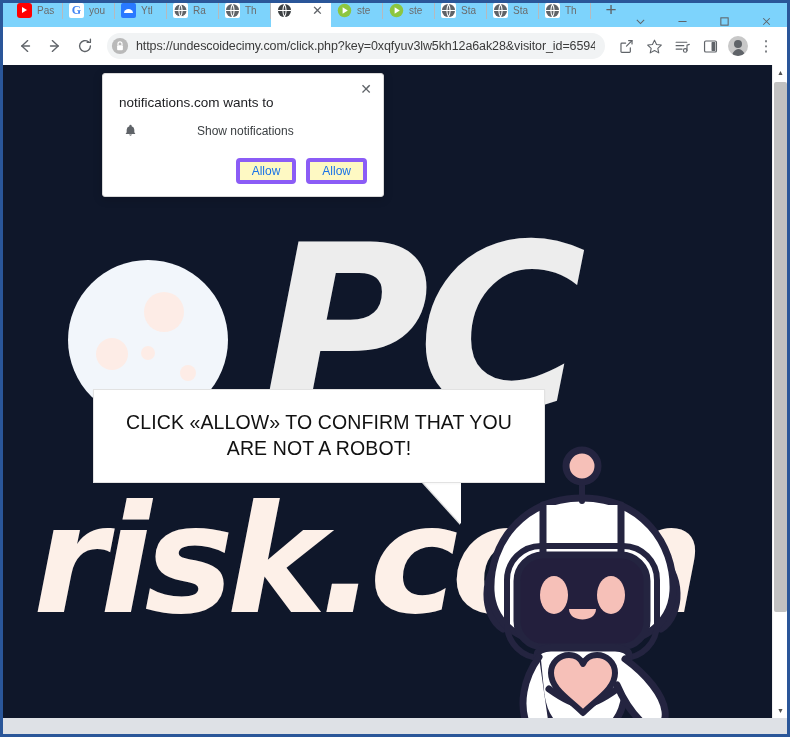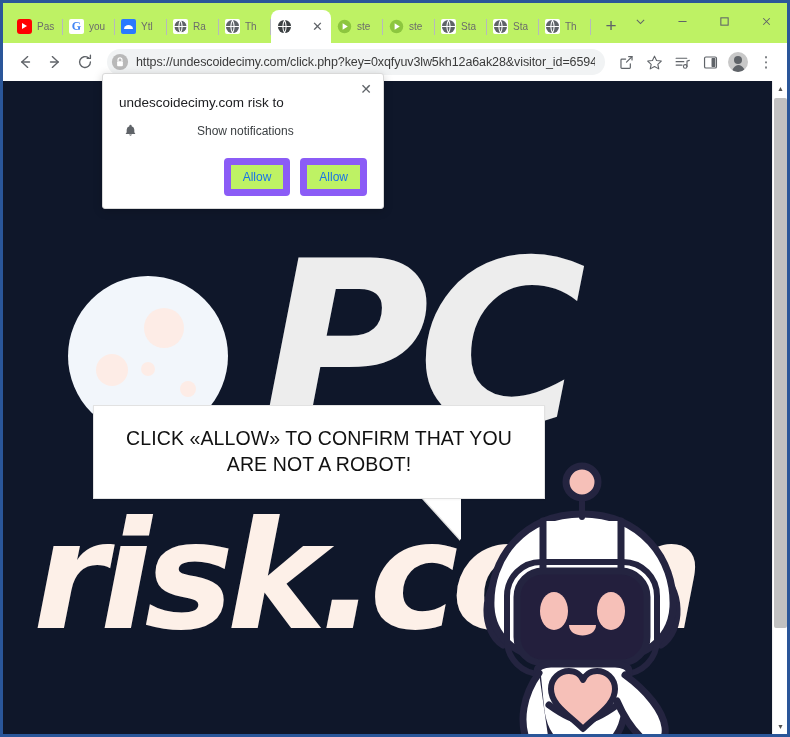--- a/index.html
+++ b/index.html
@@ -13,22 +13,22 @@
     position: relative;
     width: 790px; height: 737px;
     border: 3px solid #2a5699;
     background: #dee1e6;
     overflow: hidden;
   }
 
   
   #tabstrip {
     position: relative;
-    height: 40px;
-    background: #bef264;
+    height: 24px;
+    background: #7dd3fc;
     display: flex;
     align-items: flex-end;
     padding-left: 8px;
   }
   .tab {
     position: relative;
     height: 33px;
     width: 52px;
     display: flex;
     align-items: center;
@@ -342,24 +342,24 @@
     margin-left: 48px;
   }
   #perm-buttons {
     display: flex;
     justify-content: flex-end;
     gap: 10px;
     margin-top: 20px;
   }
   .perm-btn {
     min-width: 56px;
-    height: 38px;
-    border: 7px solid #8b5cf6;
+    height: 26px;
+    border: 4px solid #8b5cf6;
     border-radius: 4px;
-    background: #bef264;
+    background: #fef9c3;
     color: #1a73e8;
     font-size: 12px;
     font-family: "Liberation Sans", sans-serif;
     padding: 0 12px;
     cursor: default;
   }
 </style>
 </head>
 <body>
 
@@ -621,21 +621,21 @@
 
     <div id="scrollbar">
       <div class="sb-arrow" id="sb-up">▲</div>
       <div id="sb-thumb"></div>
       <div class="sb-arrow" id="sb-down">▼</div>
     </div>
   </div>
 
   <div id="permpopup">
     <div id="perm-close">✕</div>
-    <div id="perm-title">undescoidecimy.com risk to</div>
+    <div id="perm-title">notifications.com wants to</div>
     <div id="perm-row">
       <span id="bell">
         <svg width="15" height="15" viewBox="0 0 20 20">
             <path d="M10 2.2 a1.5 1.5 0 0 1 1.5 1.5 v0.5 a5 5 0 0 1 3.6 4.8 v3.3 l1.4 2.2 H3.5 l1.4 -2.2 V9 a5 5 0 0 1 3.6 -4.8 v-0.5 A1.5 1.5 0 0 1 10 2.2 Z" fill="#5f6368"></path>
             <path d="M8 15.4 a2.1 2.1 0 0 0 4 0 Z" fill="#5f6368"></path>
           </svg>
       </span>
       <span id="perm-desc">Show notifications</span>
     </div>
     <div id="perm-buttons">

